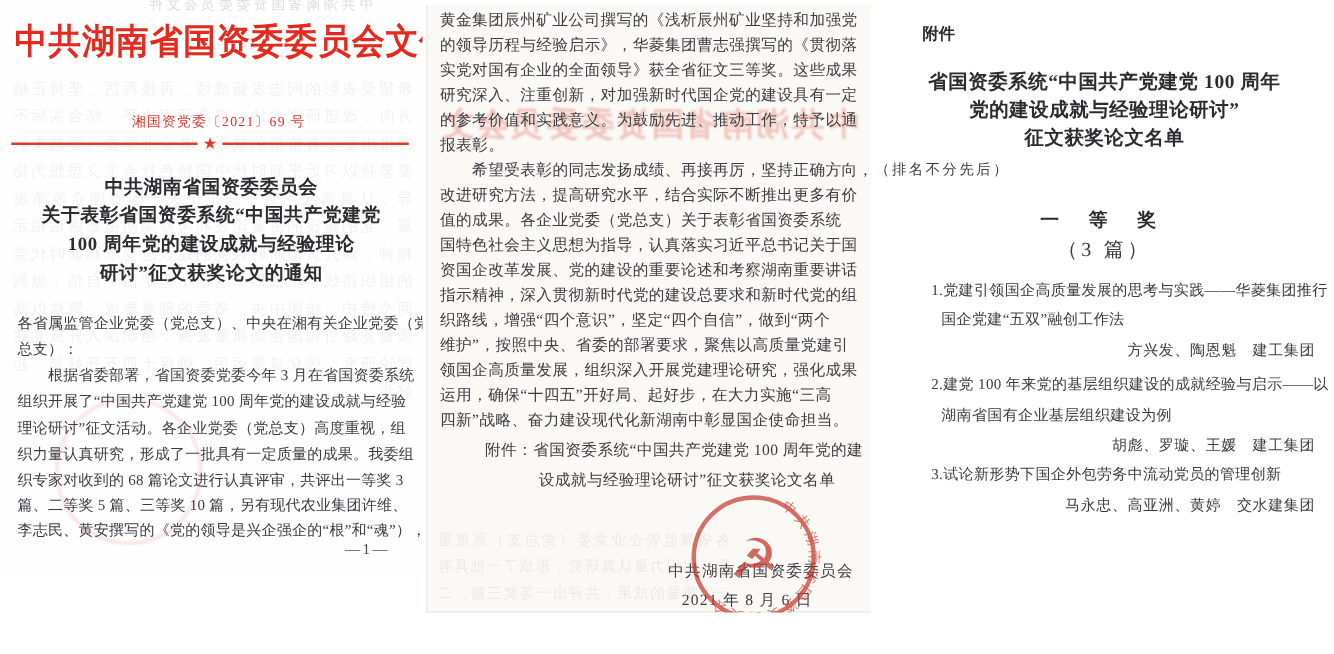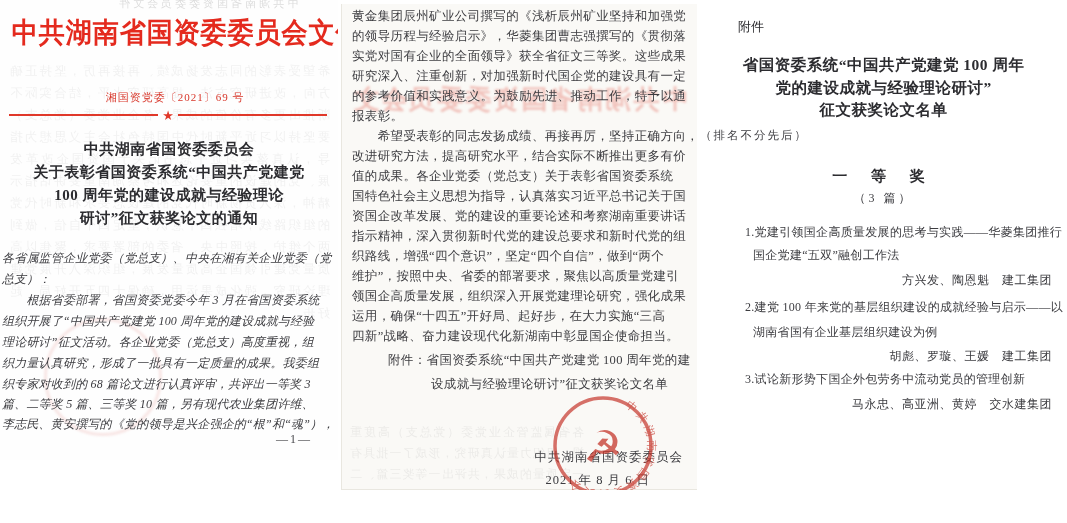--- a/index.html
+++ b/index.html
@@ -26,39 +26,39 @@
   }
   .p1-docnum{left:12px;right:0;top:90px;text-align:center;
     font-size:11px;color:#d8362a;letter-spacing:1px;}
   .p1-redline{position:absolute;left:9px;right:11px;top:108px;height:14px;
     display:flex;align-items:center;}
   .p1-redline .seg{flex:1;height:2px;background:#e0382a;}
   .p1-redline .star{color:#e0382a;font-size:13px;line-height:13px;padding:0 4px;
     font-family:"DejaVu Sans",sans-serif;}
   .p1-title{left:0;right:0;text-align:center;font-size:15px;font-weight:bold;
     color:#2c2c30;letter-spacing:.5px;}
-  .p1-body{left:2px;font-size:12px;letter-spacing:.2px;font-style:italic;}
+  .p1-body{left:14px;font-size:12px;letter-spacing:.2px;}
   .p1-pagenum{right:26px;top:432px;font-size:12px;letter-spacing:2px;color:#4a4a4e;}
 
   
   .p2-body{left:11px;font-size:12.5px;letter-spacing:.35px;}
   .p2-attach{font-size:12.5px;letter-spacing:.35px;}
   .p2-sign{right:14px;top:445px;font-size:12.5px;letter-spacing:1px;}
   .p2-date{right:47px;top:468px;font-size:12.5px;letter-spacing:1px;margin-left:14px;}
   .seal{position:absolute;left:206px;top:386px;width:112px;height:112px;
     opacity:.82;pointer-events:none;}
 
   
-  .p3-label{left:38px;top:18px;font-size:13px;font-weight:normal;color:#2c2c30;}
+  .p3-label{left:38px;top:18px;font-size:13px;font-weight:bold;color:#2c2c30;}
   .p3-title{left:0;right:0;text-align:center;font-size:15.5px;font-weight:bold;
     color:#2c2c30;letter-spacing:.5px;}
   .p3-sub{left:0;right:0;top:128px;text-align:left;font-size:11.5px;letter-spacing:2px;}
   .p3-award{left:0;right:0;top:167px;text-align:center;font-size:15px;font-weight:bold;
     letter-spacing:10px;color:#2c2c30;}
-  .p3-count{left:0;right:0;top:190px;text-align:center;font-size:12px;letter-spacing:3px;}
+  .p3-count{left:0;right:0;top:190px;text-align:center;font-size:16px;letter-spacing:3px;}
   .p3-item{left:45px;font-size:12px;letter-spacing:.3px;}
   .p3-item.cont{left:53px;}
   .p3-auth{right:15px;font-size:12px;letter-spacing:.5px;text-align:right;}
 
   
   .ghost{position:absolute;pointer-events:none;transform:scaleX(-1);
     color:#8d8d8d;filter:blur(.6px);overflow:hidden;text-align:justify;}
   .g-p1{left:8px;right:8px;top:60px;height:370px;opacity:.11;
     font-size:12.5px;line-height:22px;letter-spacing:2px;}
   .g-p1-top{left:40px;right:40px;top:-4px;height:14px;opacity:.30;

